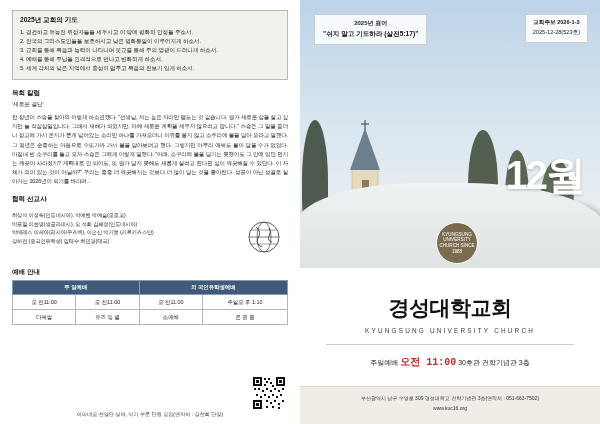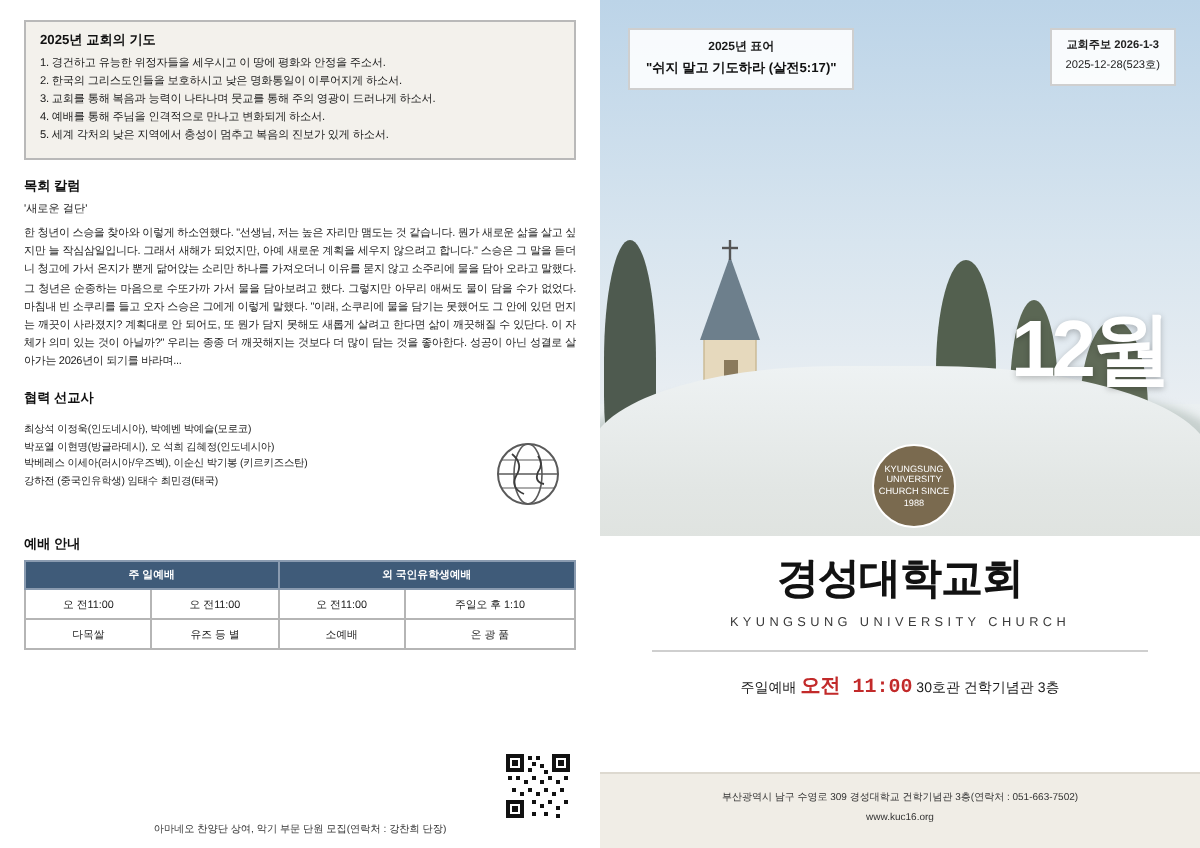--- a/index.html
+++ b/index.html
@@ -126,21 +126,21 @@
     font-size:4.6px; text-align:center; line-height:1.25;
     border:1.5px solid #fff;
   }
 
   .right-lower {
     position:absolute; left:0; top:268px; width:300px; height:156px;
     background:#ffffff;
   }
   .ch-name {
     text-align:center; font-size:21px; font-weight:bold; color:#121212;
-    margin-top:7px; letter-spacing:-0.5px;
+    margin-top:26px; letter-spacing:-0.5px;
   }
   .ch-name-en {
     text-align:center; font-size:6.4px; color:#3a3a3a; letter-spacing:2.2px;
     margin-top:5px;
   }
   .divider {
     width:248px; height:1px; background:#cfcfcf; margin:10px auto 0 auto;
   }
   .service-line {
     text-align:center; margin-top:10px; font-size:7px; color:#1a1a1a;

